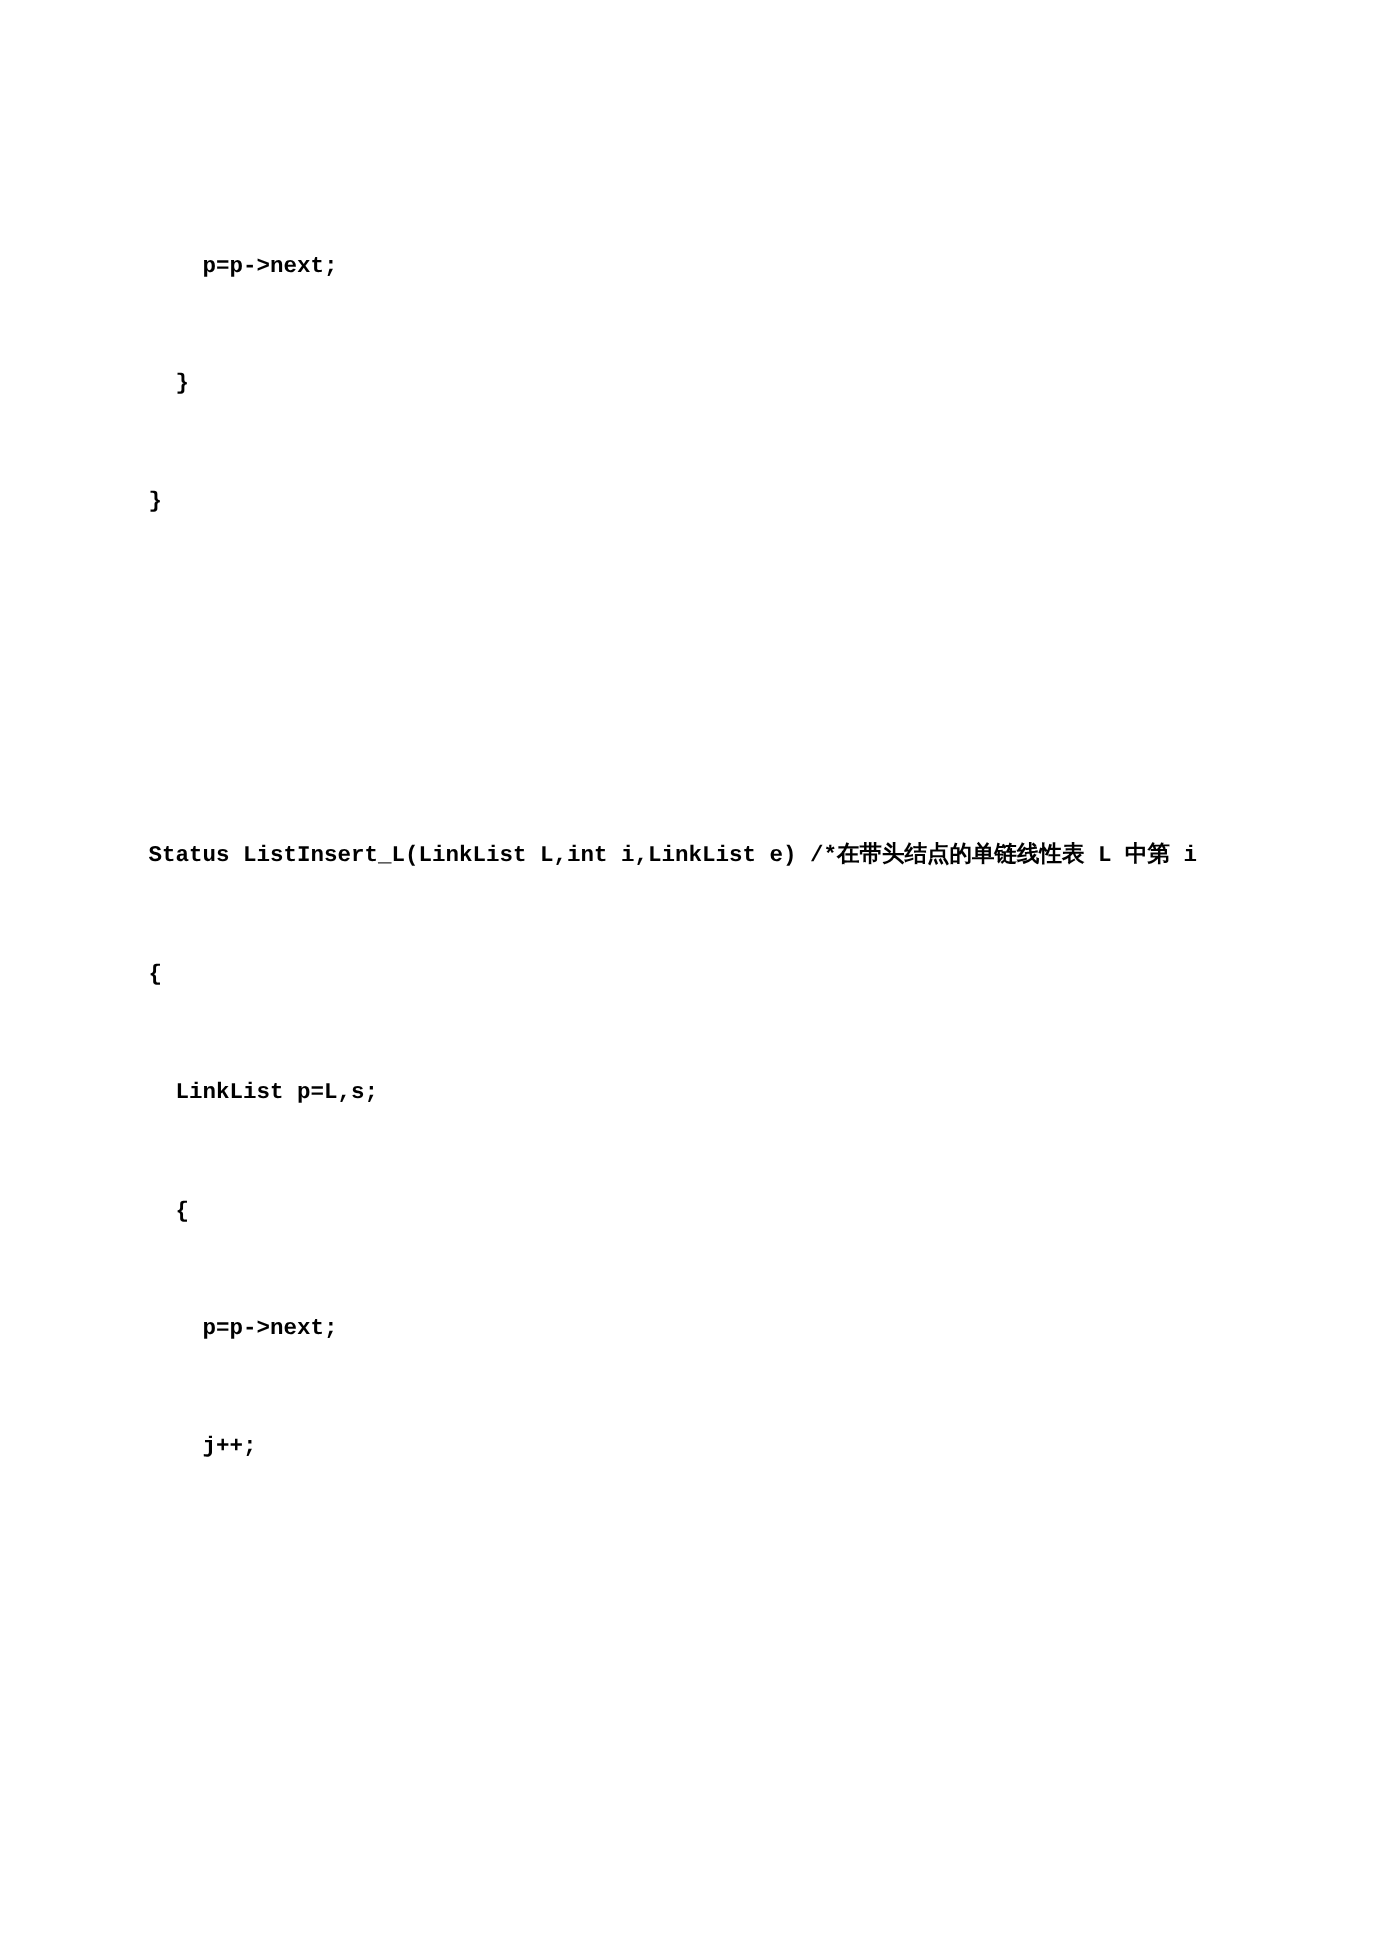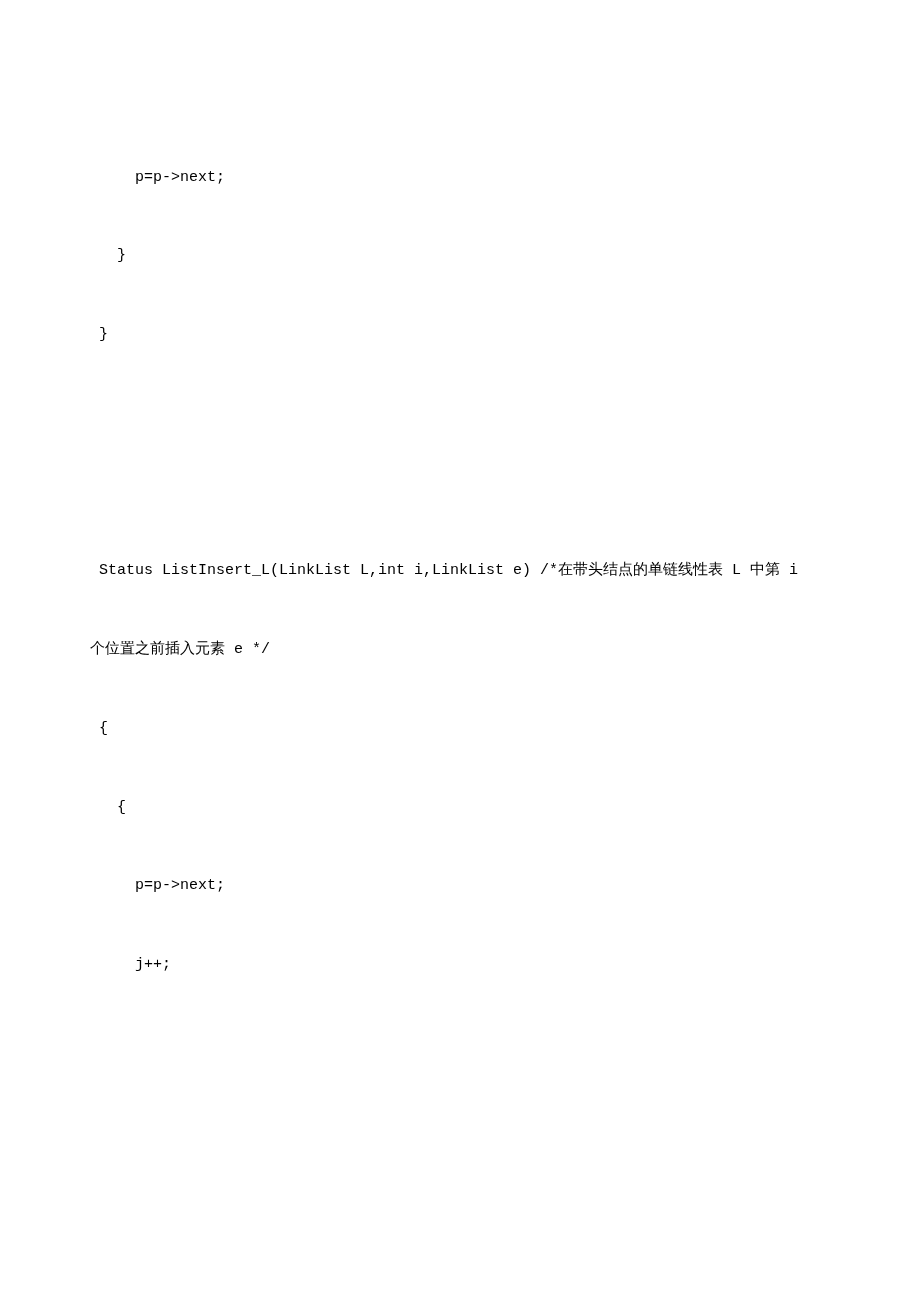--- a/index.html
+++ b/index.html
@@ -14,35 +14,36 @@
   .page {
     width: 920px;
     min-height: 1302px;
     padding: 112px 90px 100px 90px;
     box-sizing: border-box;
     white-space: pre;
   }
   .line {
     white-space: pre;
     font-family: "SimSun", "宋体", "Courier New", monospace;
+    font-weight: bold;
   }
 </style>
 </head>
 <body>
 
 <div class="page">
   <div class="line">     p=p-&gt;next;</div>
   <div class="line">   }</div>
   <div class="line"> }</div>
   <div class="line"></div>
   <div class="line"></div>
   <div class="line"></div>
   <div class="line"> Status ListInsert_L(LinkList L,int i,LinkList e) /*在带头结点的单链线性表 L 中第 i</div>
-  <div class="line">个位置之前插入元素 e */</div>
   <div class="line"> {</div>
+  <div class="line">   LinkList p=L,s;</div>
   <div class="line">   {</div>
   <div class="line">     p=p-&gt;next;</div>
   <div class="line">     j++;</div>
   
   
   
   
   
   
   

